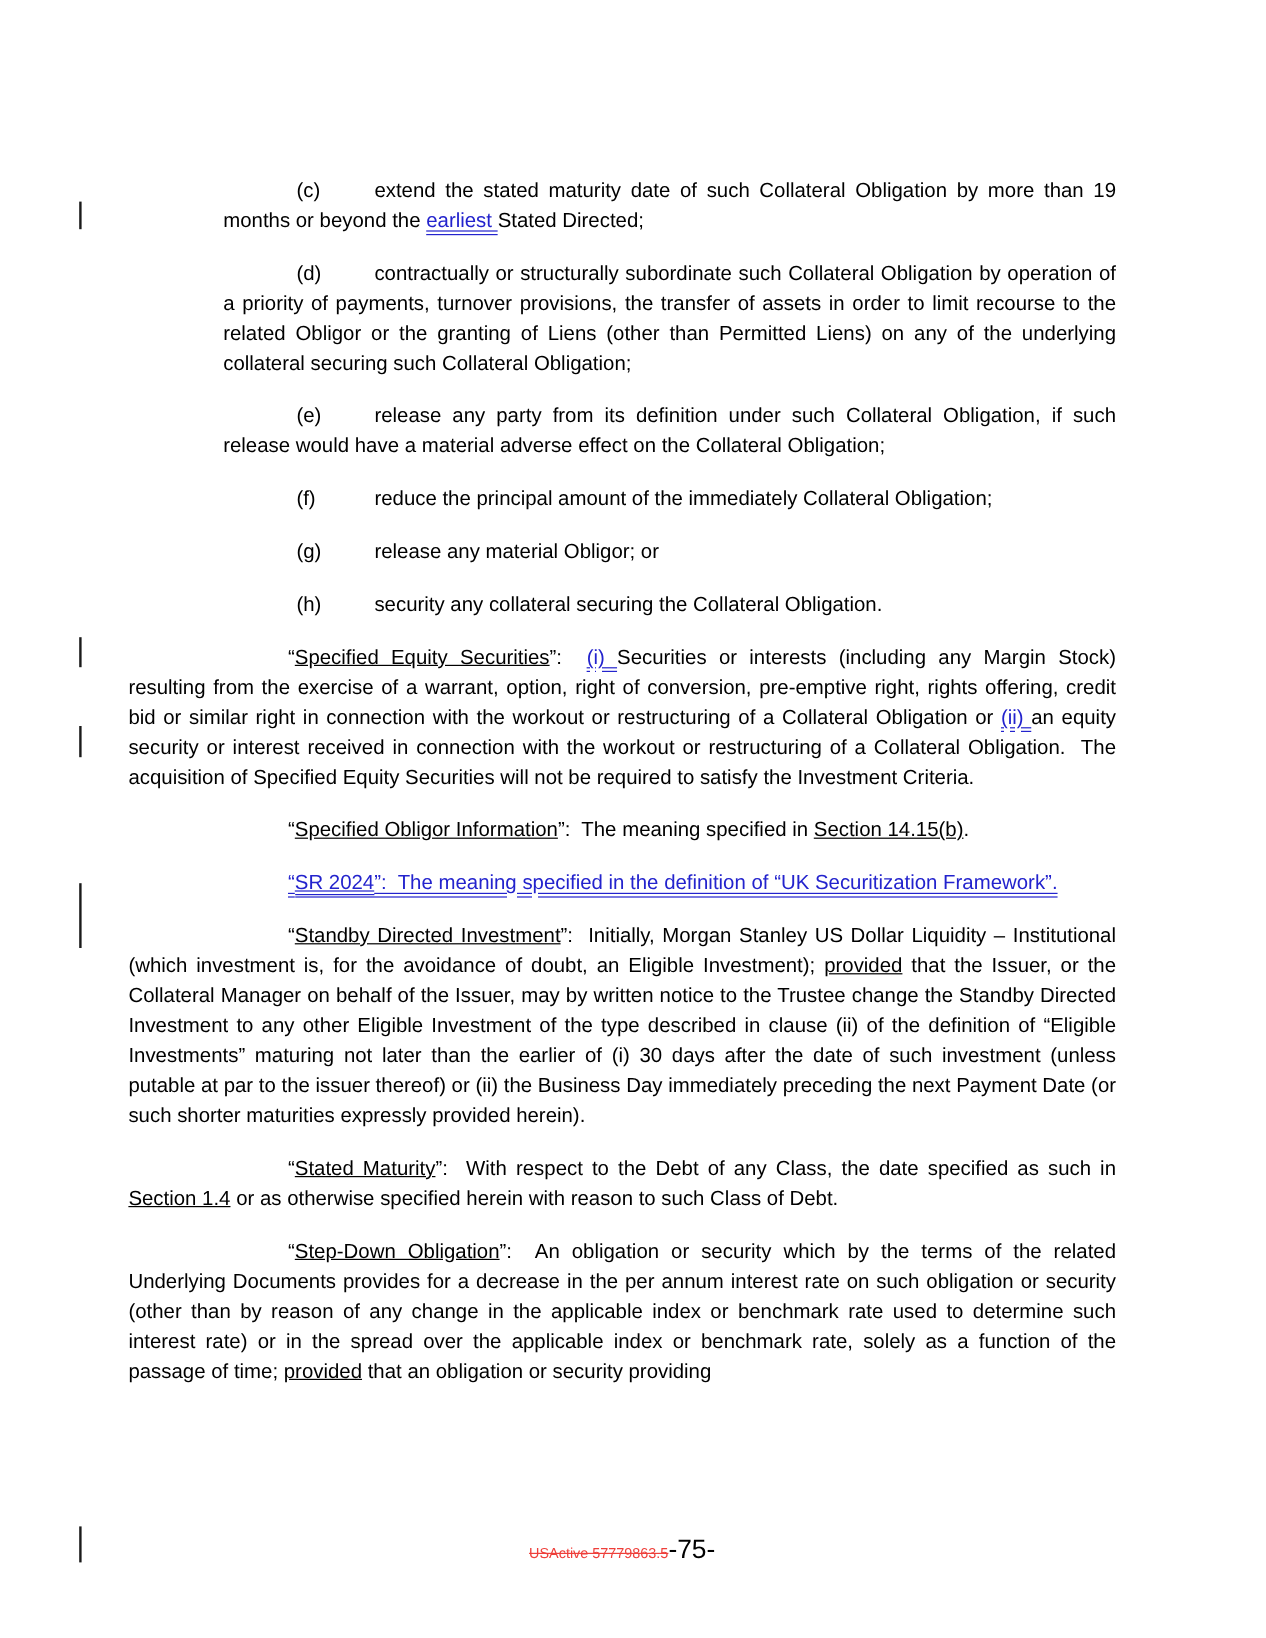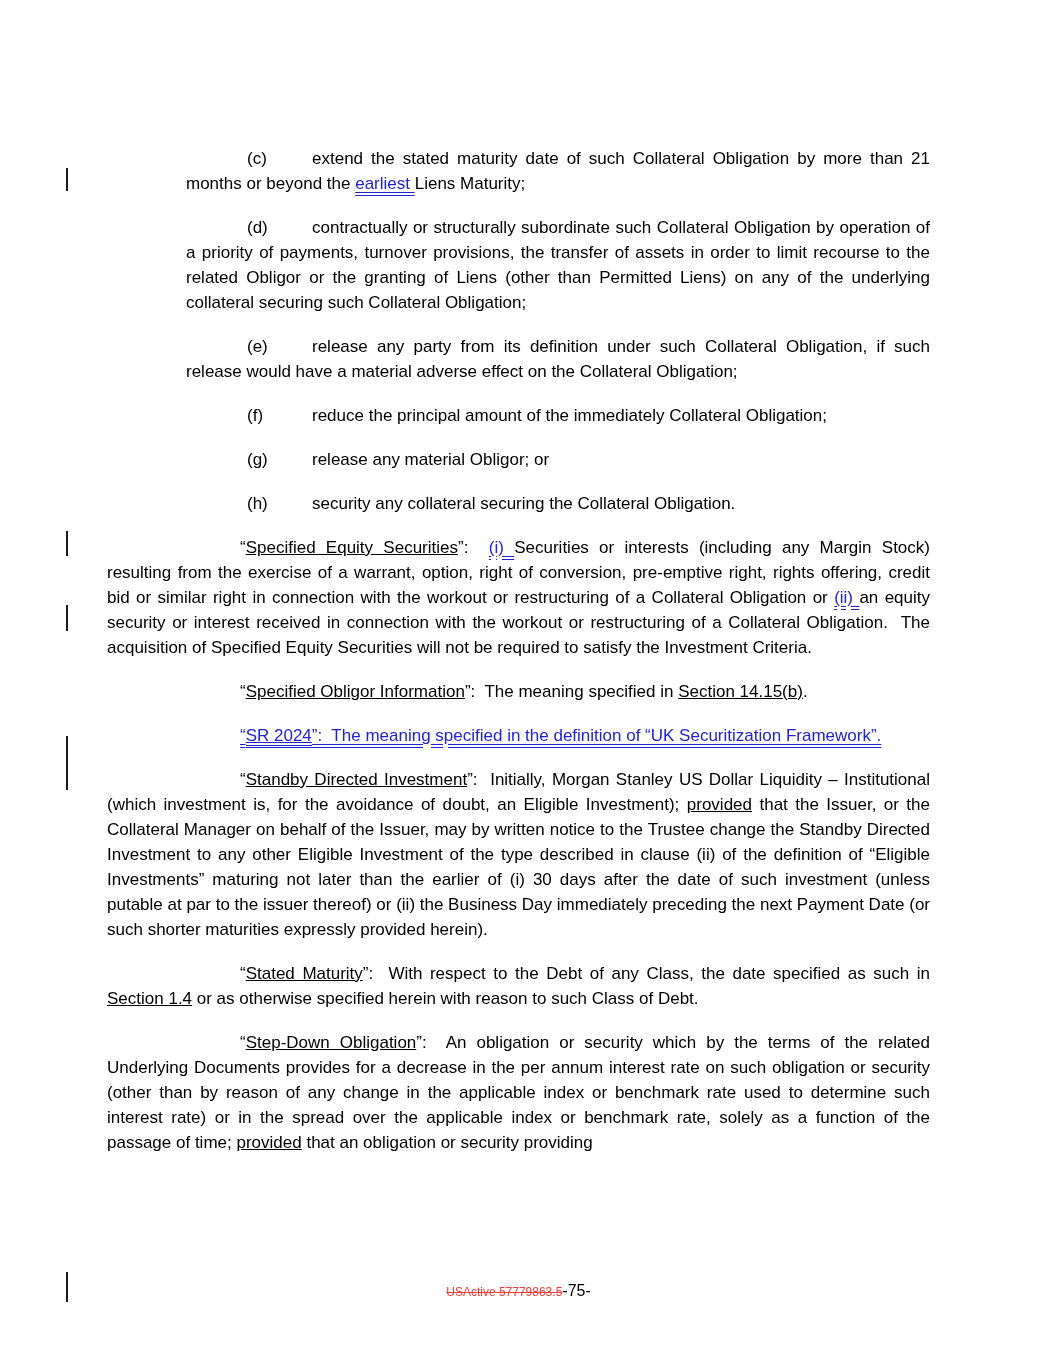--- a/index.html
+++ b/index.html
@@ -43,41 +43,41 @@
   }
   .footer {
     position: absolute;
     left: 107px;
     top: 1278px;
     width: 823px;
     text-align: center;
     white-space: nowrap;
   }
   .footer-del { font-size: 12px; }
-  .footer-page { font-size: 16px; }
+  .footer-page { font-size: 22px; }
   .change-bar {
     position: absolute;
     left: 66px;
     width: 2px;
     background: #1a1a1a;
   }
 </style>
 </head>
 <body>
 
 <div class="page">
   <div>
       <div class="change-bar" style="top: 168px; height: 23px; background: rgb(26, 26, 26);"></div>
       <div class="change-bar" style="top: 531px; height: 25px; background: rgb(26, 26, 26);"></div>
       <div class="change-bar" style="top: 605px; height: 26px; background: rgb(26, 26, 26);"></div>
       <div class="change-bar" style="top: 736px; height: 54px; background: rgb(26, 26, 26);"></div>
       <div class="change-bar" style="top: 1272px; height: 30px; background: rgb(26, 26, 26);"></div>
     </div>
   <div class="content">
-      <p class="para para-list"><span class="seg-label">(c)</span><span>extend the stated maturity date of such Collateral Obligation by more than 21 months or beyond the </span><span class="seg-ins">earliest </span><span>Liens Maturity;</span></p>
+      <p class="para para-list"><span class="seg-label">(c)</span><span>extend the stated maturity date of such Collateral Obligation by more than 19 months or beyond the </span><span class="seg-ins">earliest </span><span>Stated Directed;</span></p>
       <p class="para para-list"><span class="seg-label">(d)</span><span>contractually or structurally subordinate such Collateral Obligation by operation of a priority of payments, turnover provisions, the transfer of assets in order to limit recourse to the related Obligor or the granting of Liens (other than Permitted Liens) on any of the underlying collateral securing such Collateral Obligation;</span></p>
       <p class="para para-list"><span class="seg-label">(e)</span><span>release any party from its definition under such Collateral Obligation, if such release would have a material adverse effect on the Collateral Obligation;</span></p>
       <p class="para para-list"><span class="seg-label">(f)</span><span>reduce the principal amount of the immediately Collateral Obligation;</span></p>
       <p class="para para-list"><span class="seg-label">(g)</span><span>release any material Obligor; or</span></p>
       <p class="para para-list"><span class="seg-label">(h)</span><span>security any collateral securing the Collateral Obligation.</span></p>
       <p class="para para-def"><span>“</span><span class="seg-term">Specified Equity Securities</span><span>”:&nbsp; </span><span class="seg-ins">(i) </span><span>Securities or interests (including any Margin Stock) resulting from the exercise of a warrant, option, right of conversion, pre-emptive right, rights offering, credit bid or similar right in connection with the workout or restructuring of a Collateral Obligation or </span><span class="seg-ins">(ii) </span><span>an equity security or interest received in connection with the workout or restructuring of a Collateral Obligation.&nbsp; The acquisition of Specified Equity Securities will not be required to satisfy the Investment Criteria.</span></p>
       <p class="para para-def"><span>“</span><span class="seg-term">Specified Obligor Information</span><span>”:&nbsp; The meaning specified in </span><span class="seg-underline">Section 14.15(b)</span><span>.</span></p>
       <p class="para para-def"><span class="seg-ins">“</span><span class="seg-ins seg-term">SR 2024</span><span class="seg-ins">”:&nbsp; The meaning specified in the definition of “UK Securitization Framework”.</span></p>
       <p class="para para-def"><span>“</span><span class="seg-term">Standby Directed Investment</span><span>”:&nbsp; Initially, Morgan Stanley US Dollar Liquidity – Institutional (which investment is, for the avoidance of doubt, an Eligible Investment); </span><span class="seg-underline">provided</span><span> that the Issuer, or the Collateral Manager on behalf of the Issuer, may by written notice to the Trustee change the Standby Directed Investment to any other Eligible Investment of the type described in clause (ii) of the definition of “Eligible Investments” maturing not later than the earlier of (i) 30 days after the date of such investment (unless putable at par to the issuer thereof) or (ii) the Business Day immediately preceding the next Payment Date (or such shorter maturities expressly provided herein).</span></p>
       <p class="para para-def"><span>“</span><span class="seg-term">Stated Maturity</span><span>”:&nbsp; With respect to the Debt of any Class, the date specified as such in </span><span class="seg-underline">Section 1.4</span><span> or as otherwise specified herein with reason to such Class of Debt.</span></p>

